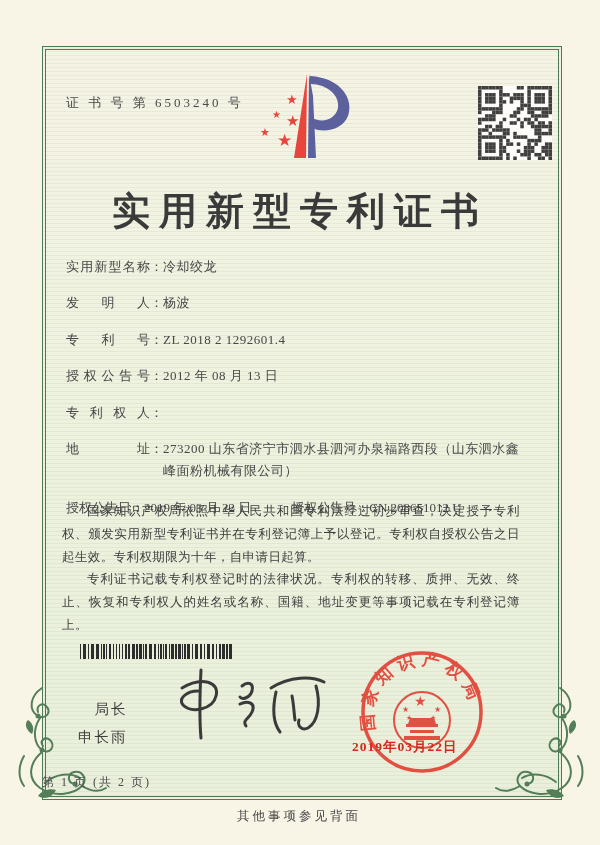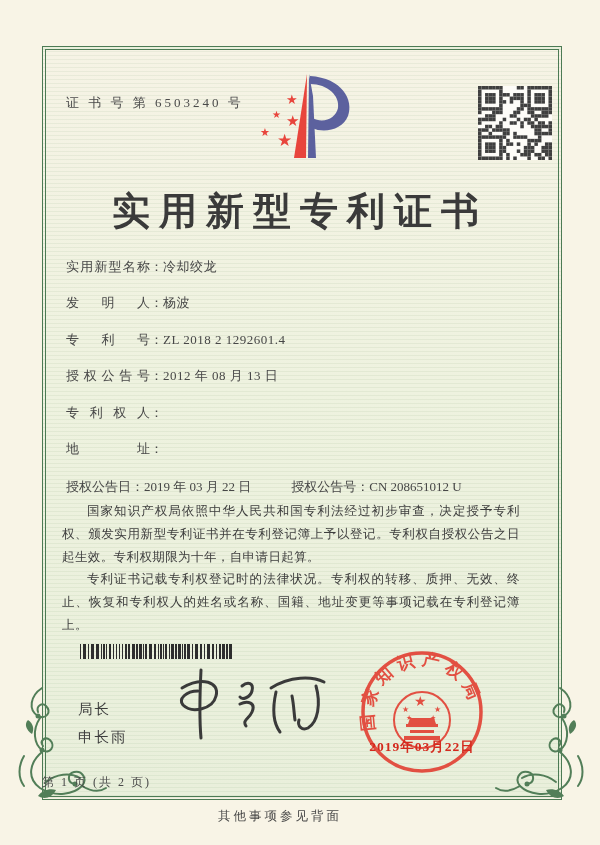--- a/index.html
+++ b/index.html
@@ -32,34 +32,34 @@
   .fvalue{flex:1;letter-spacing:0.5px;}
   .grant-row{display:flex;margin-top:17px;line-height:1.6;}
   .grant-pair{white-space:nowrap;}
   .grant-pair.second{margin-left:40px;}
   .paras{
     position:absolute;left:62px;top:500px;width:458px;
     font-size:12.5px;line-height:1.82;color:#3d3d3d;text-align:justify;letter-spacing:0.4px;
   }
   .paras p{margin:0;text-indent:2em;}
   .barcode{position:absolute;left:80px;top:644px;width:152px;height:15px;}
-  .director{position:absolute;left:78px;top:696px;font-size:14.5px;color:#3f3f3f;line-height:1.9;letter-spacing:2px;}
+  .director{position:absolute;left:78px;top:696px;font-size:14.5px;color:#3f3f3f;line-height:1.9;letter-spacing:2px;text-align:right;}
   .signature{position:absolute;left:168px;top:664px;}
   .seal{position:absolute;left:358px;top:648px;opacity:0.88;}
   .seal-date{
-    position:absolute;left:352px;top:738px;width:140px;text-align:center;
+    position:absolute;left:352px;top:738px;width:140px;text-align:left;
     font-size:13.5px;color:#d42a1e;letter-spacing:1px;font-weight:600;
   }
   .page-footer{
     position:absolute;left:42px;top:774px;width:512px;
     font-size:12px;color:#4a4a4a;letter-spacing:2px;
   }
   .back-note{
     position:absolute;left:0px;top:808px;width:560px;text-align:center;
-    font-size:12.5px;color:#464646;letter-spacing:3px;
+    font-size:12.5px;color:#464646;letter-spacing:3px;padding-left:19px;
   }
   .flourish{position:absolute;width:96px;height:116px;}
   .flourish.bl{left:12px;top:686px;}
   .flourish.br{left:494px;top:686px;transform:scaleX(-1);}
 </style>
 </head>
 <body>
 
 <div class="frame"></div>
 
@@ -342,20 +342,21 @@
       <span class="fcolon">：</span>
     <span class="fvalue">2012 年 08 月 13 日</span>
   </div>
   <div class="frow">
     <span class="flabel">专利权人</span>
       <span class="fcolon">：</span>
   </div>
   <div class="frow">
     <span class="flabel">地址</span>
       <span class="fcolon">：</span>
+    <span class="fvalue">273200 山东省济宁市泗水县泗河办泉福路西段（山东泗水鑫峰面粉机械有限公司）</span>
   </div>
   <div class="grant-row">
     <span class="grant-pair"><span>授权公告日</span><span>：</span><span>2019 年 03 月 22 日</span></span>
     <span class="grant-pair second"><span>授权公告号</span><span>：</span><span>CN 208651012 U</span></span>
   </div>
 </div>
 
 <div class="paras">
   <p>国家知识产权局依照中华人民共和国专利法经过初步审查，决定授予专利权、颁发实用新型专利证书并在专利登记簿上予以登记。专利权自授权公告之日起生效。专利权期限为十年，自申请日起算。</p>
   <p>专利证书记载专利权登记时的法律状况。专利权的转移、质押、无效、终止、恢复和专利权人的姓名或名称、国籍、地址变更等事项记载在专利登记簿上。</p>

